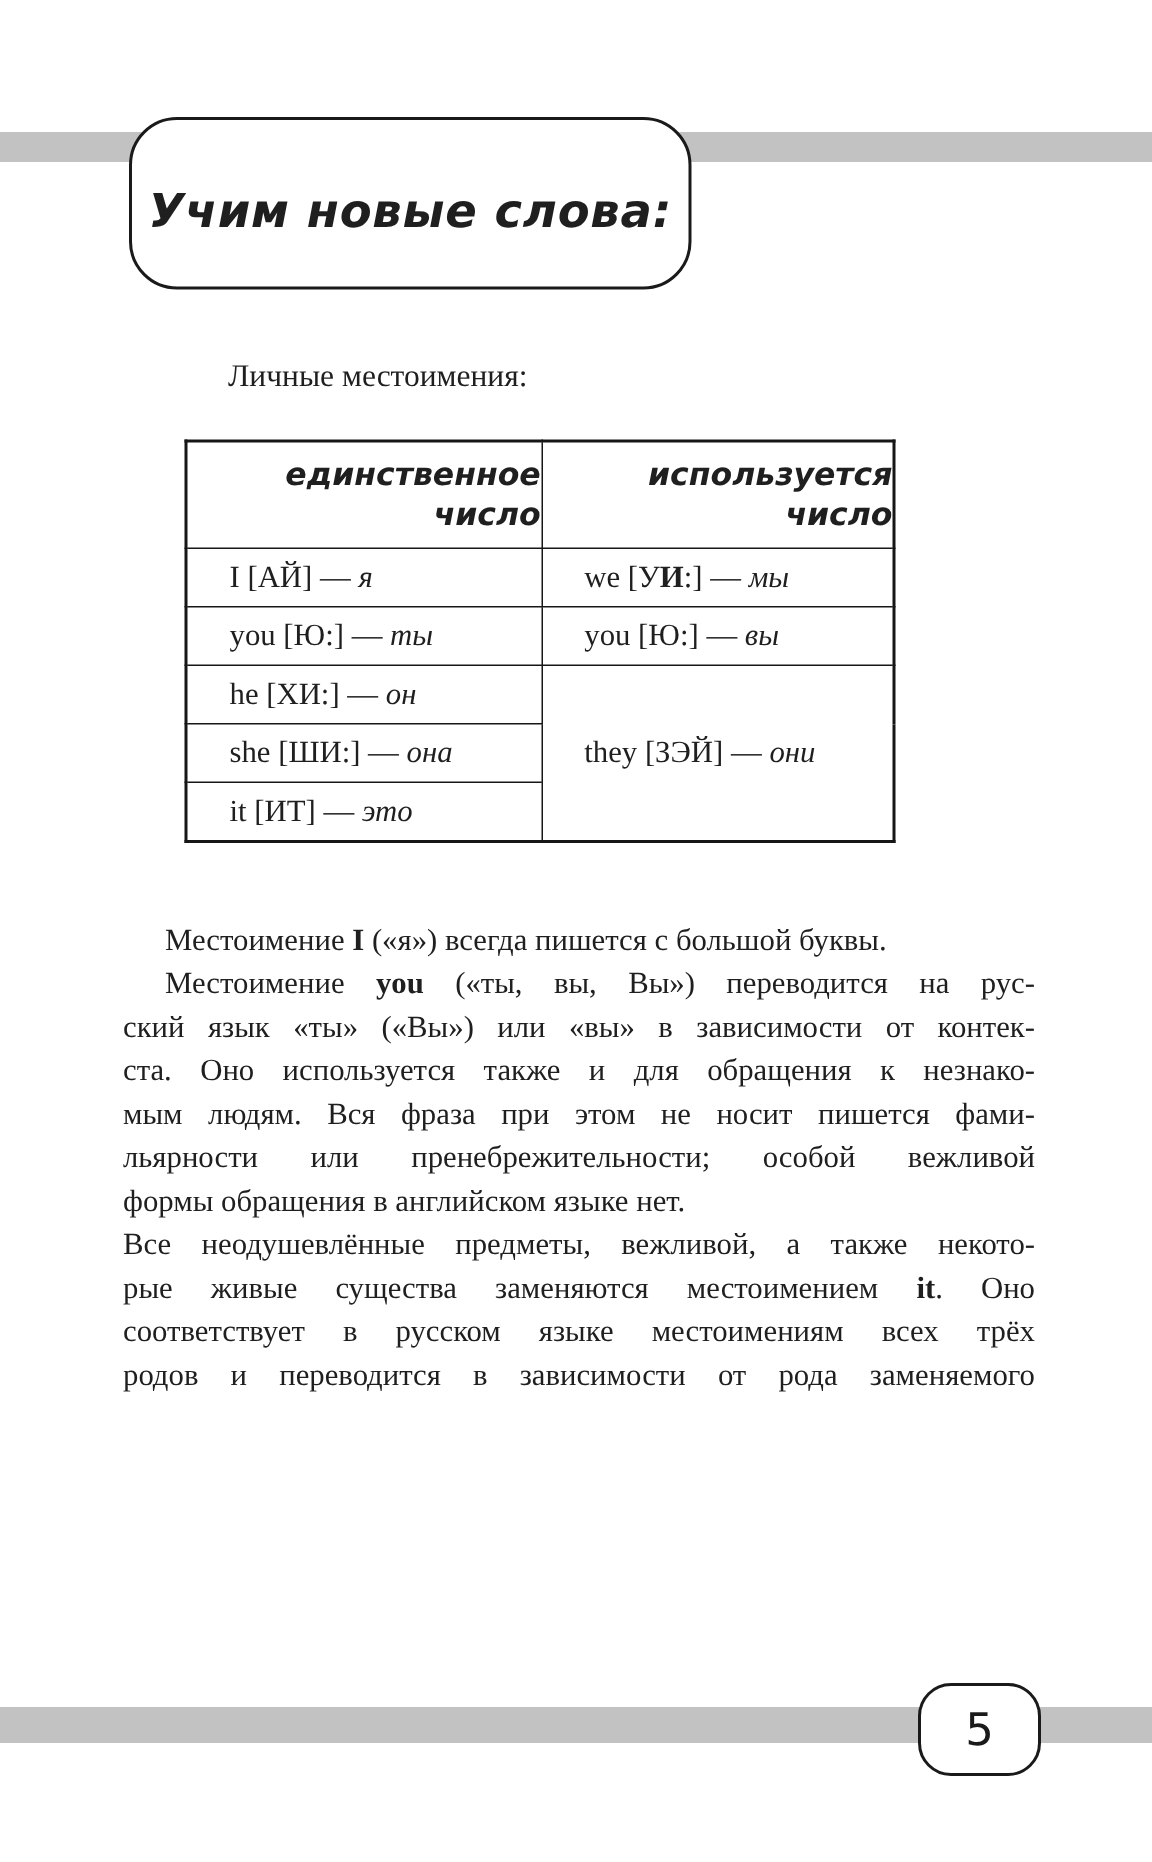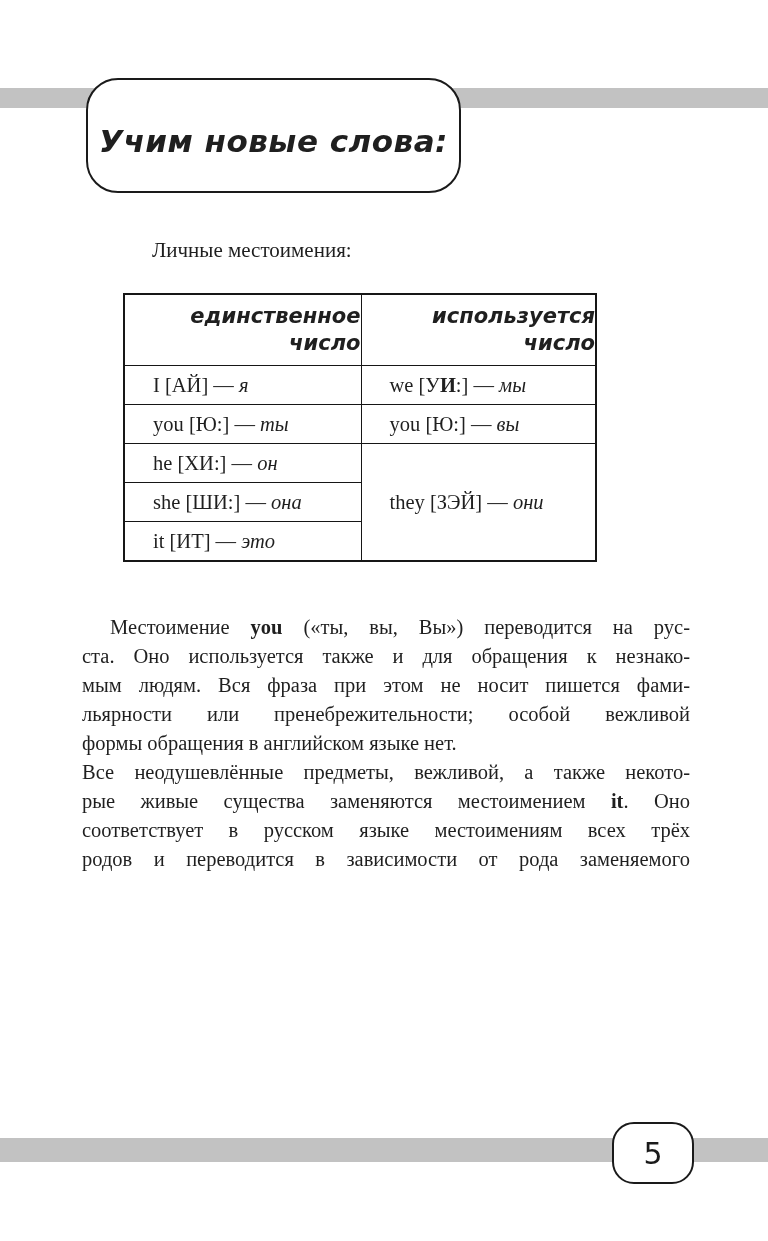--- a/index.html
+++ b/index.html
@@ -132,21 +132,23 @@
         <tr>
           <td>she [ШИ:] — <i>она</i></td>
         </tr>
         <tr>
           <td>it [ИТ] — <i>это</i></td>
         </tr>
       </tbody>
   </table>
 
   <div class="text-block" id="text-block">
+      <div class="line indent">Местоимение <b>I</b> («я») всегда пишется с большой буквы.</div>
       <div class="line indent jl">Местоимение <b>you</b> («ты, вы, Вы») переводится на рус-</div>
+      <div class="line jl">ский язык «ты» («Вы») или «вы» в зависимости от контек-</div>
       <div class="line jl">ста. Оно используется также и для обращения к незнако-</div>
       <div class="line jl">мым людям. Вся фраза при этом не носит пишется фами-</div>
       <div class="line jl">льярности или пренебрежительности; особой вежливой</div>
       <div class="line">формы обращения в английском языке нет.</div>
       <div class="line jl">Все неодушевлённые предметы, вежливой, а также некото-</div>
       <div class="line jl">рые живые существа заменяются местоимением <b>it</b>. Оно</div>
       <div class="line jl">соответствует в русском языке местоимениям всех трёх</div>
       <div class="line jl">родов и переводится в зависимости от рода заменяемого</div>
     </div>
 

